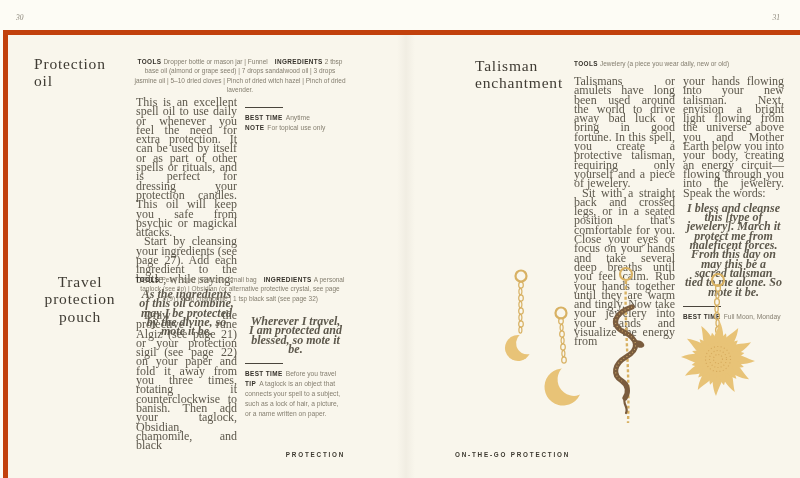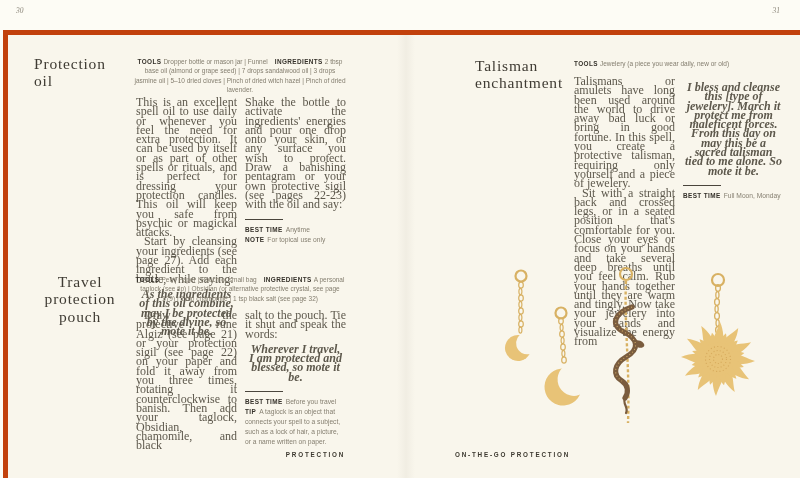--- a/index.html
+++ b/index.html
@@ -1,21 +1,21 @@
 <!DOCTYPE html>
 <html><head>
 <meta charset="utf-8">
 <style>
   html,body{margin:0;padding:0;width:800px;height:478px;overflow:hidden;
     background:#fdfcf5;font-family:"Liberation Serif",serif;}
   .spread{position:absolute;left:3px;top:30px;width:792px;height:445px;
     background:#f9f6ec;border:5px solid #c2410c;}
   .gutter{position:absolute;left:389px;top:0;width:18px;height:100%;
     background:linear-gradient(90deg,rgba(90,80,55,0) 0%,rgba(90,80,55,.05) 50%,rgba(90,80,55,0) 100%);}
-  .pagenum{position:absolute;top:6px;font:italic 7.5px "Liberation Serif",serif;color:#8b8679;text-align:center;}
+  .pagenum{position:absolute;top:13px;font:italic 7.5px "Liberation Serif",serif;color:#8b8679;text-align:center;}
   .pagenum.left{left:16px}.pagenum.right{right:20px}
   .title{position:absolute;font:400 15.5px "Liberation Serif",serif;color:#3f3b33;
     letter-spacing:.8px;line-height:1.12;word-spacing:1px;}
   .tools{position:absolute;text-align:center;font:6.5px "Liberation Sans",sans-serif;
     color:#837d6e;line-height:1.45;}
   .tools .lbl{margin-right:2px;}
   .tools .lbl.second{margin-left:7px;}
   .lbl{font:bold 6.4px "Liberation Sans",sans-serif;color:#35312a;letter-spacing:.4px;}
   .cols{position:absolute;display:flex;gap:8px;}
   .col{width:101px;}
@@ -50,21 +50,20 @@
       <span class="lbl">TOOLS</span><span>Dropper bottle or mason jar | Funnel</span><span class="lbl second">INGREDIENTS</span><span>2 tbsp base oil (almond or grape seed) | 7 drops sandalwood oil | 3 drops jasmine oil | 5–10 dried cloves | Pinch of dried witch hazel | Pinch of dried lavender.</span>
     </div>
 
     <div class="cols" style="left:128px;top:63px;width:210px;">
       <div class="col">
         <p>This is an excellent spell oil to use daily or whenever you feel the need for extra protection. It can be used by itself or as part of other spells or rituals, and is perfect for dressing your protection candles. This oil will keep you safe from psychic or magickal attacks.</p>
         <p class="ind">Start by cleansing your ingredients (see page 27). Add each ingredient to the bottle, while saying:</p>
         <p class="quote">As the ingredients of this oil combine, may I be protected by the divine, so mote it be.</p>
       </div>
       <div class="col">
-        <p>Shake the bottle to activate the ingredients' energies and pour one drop onto your skin, or any surface you wish to protect. Draw a banishing pentagram or your own protective sigil (see pages 22-23) with the oil and say:</p>
         <div class="rule"></div>
         <div class="meta">
           <span class="lbl">BEST TIME</span><span>Anytime</span>
         </div>
         <div class="meta">
           <span class="lbl">NOTE</span><span>For topical use only</span>
         </div>
       </div>
     </div>
 
@@ -72,21 +71,20 @@
 
     <div class="tools" style="left:126px;top:240px;width:212px;">
       <span class="lbl">TOOLS</span><span>Pen | Paper | Pouch or small bag</span><span class="lbl second">INGREDIENTS</span><span>A personal taglock (see tip) | Obsidian (or alternative protective crystal, see page 179) | 1 tsp chamomile | 1 tsp black salt (see page 32)</span>
     </div>
 
     <div class="cols" style="left:128px;top:276px;width:210px;">
       <div class="col">
         <p class="ind cont">Draw the protective rune Algiz (see page 21) or your protection sigil (see page 22) on your paper and fold it away from you three times, rotating it counterclockwise to banish. Then add your taglock, Obsidian, chamomile, and black</p>
       </div>
       <div class="col">
-        <p>salt to the pouch. Tie it shut and speak the words:</p>
         <p class="quote">Wherever I travel, I am protected and blessed, so mote it be.</p>
         <div class="rule"></div>
         <div class="meta">
           <span class="lbl">BEST TIME</span><span>Before you travel</span>
         </div>
         <div class="meta">
           <span class="lbl">TIP</span><span>A taglock is an object that connects your spell to a subject, such as a lock of hair, a picture, or a name written on paper.</span>
         </div>
       </div>
     </div>
@@ -101,20 +99,21 @@
     <div class="tools" style="left:566px;top:24px;width:212px;text-align:left;">
       <span class="lbl">TOOLS</span><span>Jewelery (a piece you wear daily, new or old)</span>
     </div>
 
     <div class="cols" style="left:566px;top:42px;width:210px;">
       <div class="col">
         <p>Talismans or amulets have long been used around the world to drive away bad luck or bring in good fortune. In this spell, you create a protective talisman, requiring only yourself and a piece of jewelery.</p>
         <p class="ind cont">Sit with a straight back and crossed legs, or in a seated position that's comfortable for you. Close your eyes or focus on your hands and take several deep breaths until you feel calm. Rub your hands together until they are warm and tingly. Now take your jewelery into your hands and visualize the energy from</p>
       </div>
       <div class="col">
+        <p>your hands flowing into your new talisman. Next, envision a bright light flowing from the universe above you and Mother Earth below you into your body, creating an energy circuit—flowing through you into the jewelery. Speak the words:</p>
         <p class="quote">I bless and cleanse this [type of jewelery]. March it protect me from maleficent forces. From this day on may this be a sacred talisman tied to me alone. So mote it be.</p>
         <div class="rule"></div>
         <div class="meta">
           <span class="lbl">BEST TIME</span><span>Full Moon, Monday</span>
         </div>
       </div>
     </div>
 
     <svg class="charm" style="left:485px;top:232px;" width="56" height="102" viewBox="0 0 56 102">
       <circle cx="28" cy="9" r="5.5" fill="none" stroke="#d8b163" stroke-width="2.2"></circle>

